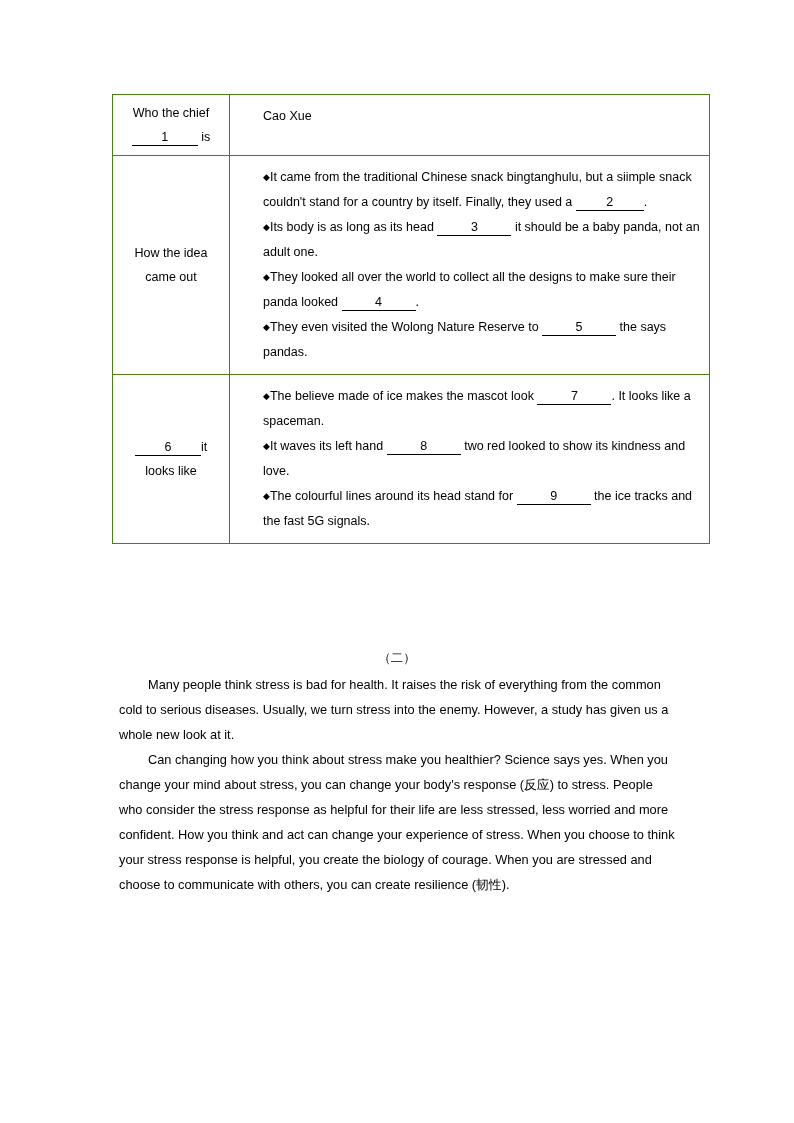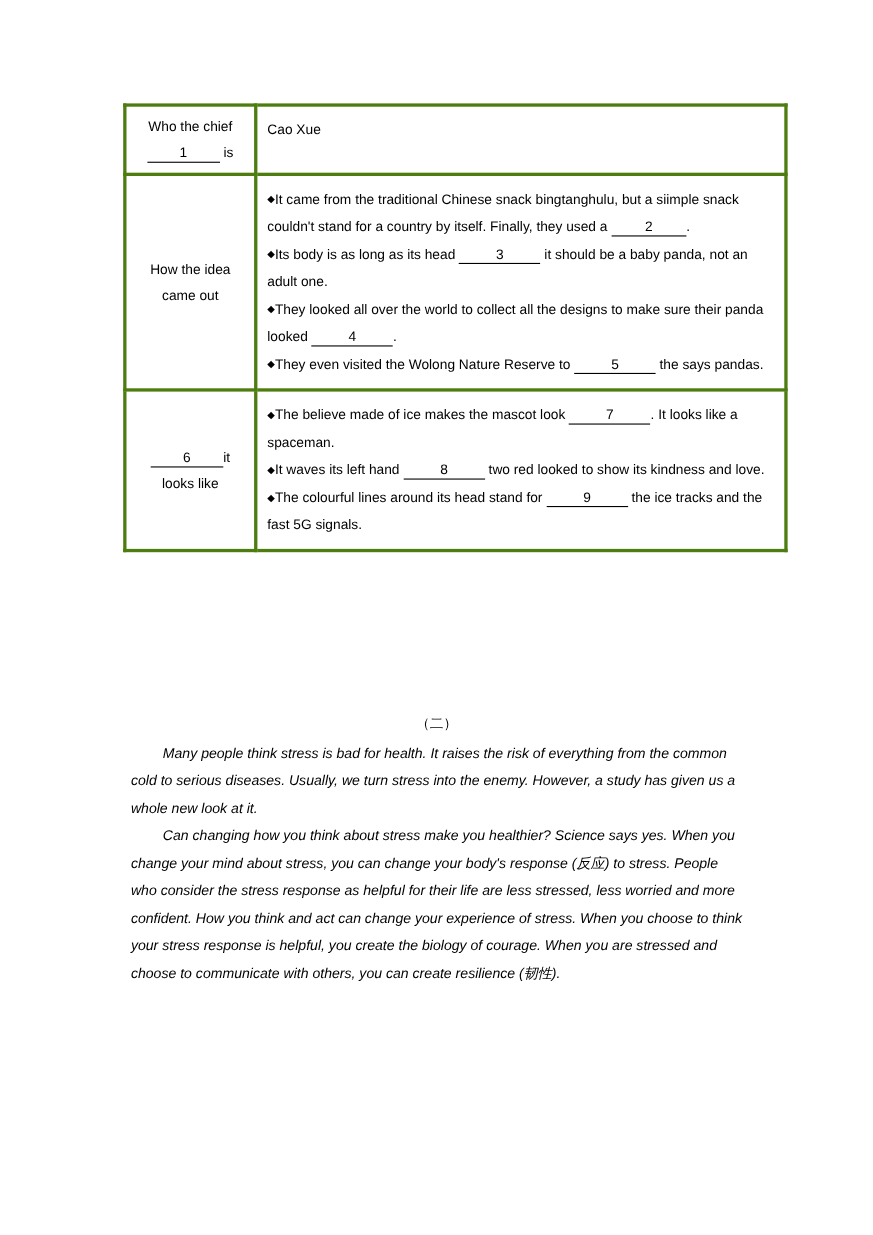--- a/index.html
+++ b/index.html
@@ -27,21 +27,21 @@
   
   .summary-table {
     position: absolute;
     left: 112px;
     top: 94px;
     width: 570px;
     border-collapse: collapse;
     table-layout: fixed;
   }
   .summary-table td {
-    border: 3px solid #4d7c0f;
+    border: 1px solid #4d7c0f;
     vertical-align: middle;
     padding: 0;
   }
   .col-label {
     width: 108px;
     text-align: center;
     font-size: 12.5px;
     line-height: 24px;
     padding: 6px 4px 6px 4px !important;
   }
@@ -64,20 +64,21 @@
     line-height: 15px;
     vertical-align: baseline;
   }
   .blank.w-label { min-width: 62px; padding: 0 2px; }
   .blank.w-md { min-width: 60px; padding: 0 4px; }
   .blank.w-lg { min-width: 66px; padding: 0 4px; }
 
   .bullet-line {
     display: block;
     text-indent: 0;
+    margin-left: 24px;
   }
   .diamond {
     font-size: 9px;
     vertical-align: 1px;
     margin-right: 0px;
   }
 
   
   .section-heading {
     position: absolute;
@@ -93,21 +94,20 @@
     left: 119px;
     top: 672px;
     width: 556px;
     font-size: 12.8px;
     line-height: 25px;
     text-align: left;
   }
   .passage p {
     margin: 0;
     text-indent: 29px;
-    font-style: italic;
   }
 </style>
 </head>
 <body>
 
 <div class="page">
 
   <table class="summary-table">
     <tbody>
 

